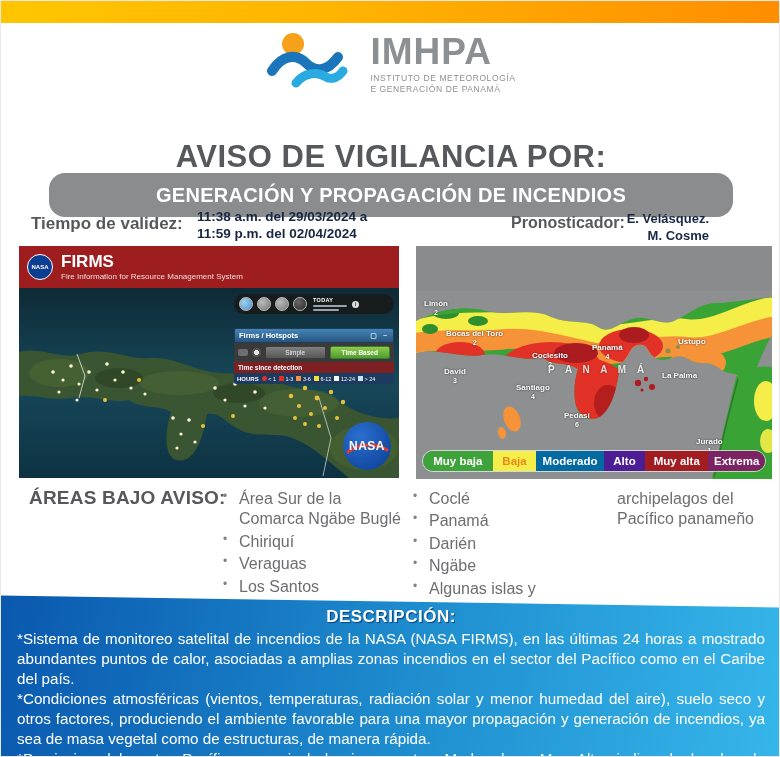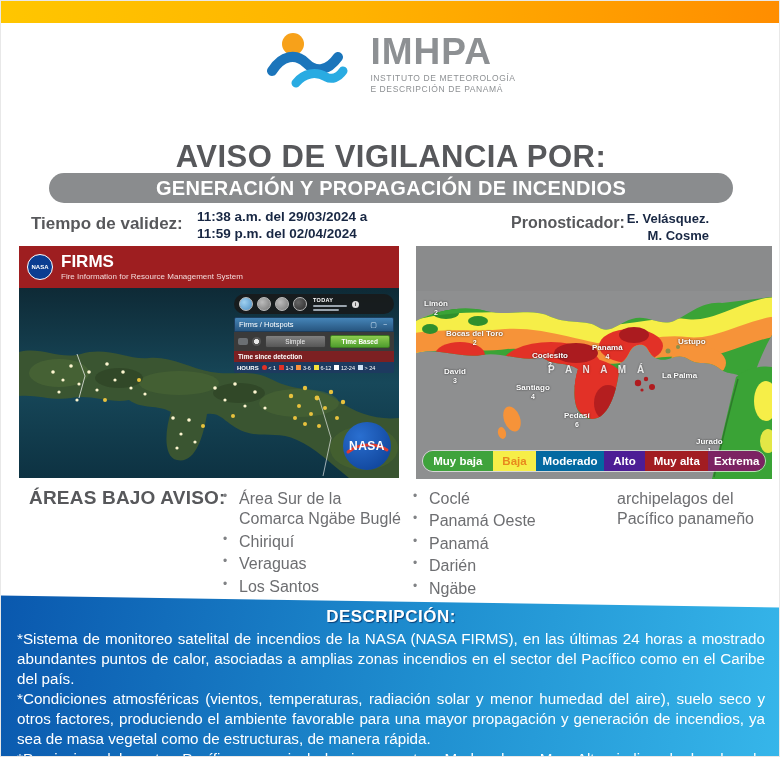--- a/index.html
+++ b/index.html
@@ -13,21 +13,21 @@
 
   
   .logo-wrap { position:absolute; left:0; top:30px; width:780px; display:flex; justify-content:center; align-items:center; gap:22px; }
   .logo-mark { width:82px; height:66px; }
   .logo-text .name { font-size:37px; font-weight:bold; color:#8d9093; letter-spacing:1px; line-height:1; }
   .logo-text .sub { font-size:8.5px; color:#8d9093; letter-spacing:.6px; margin-top:3px; line-height:1.35; }
 
   
   .main-title { position:absolute; left:0; top:138px; width:780px; text-align:center;
     font-size:31px; font-weight:bold; color:#57585b; letter-spacing:.5px; }
-  .banner { position:absolute; left:48px; top:172px; width:684px; height:30px; background:#8a8c8e;
+  .banner { position:absolute; left:48px; top:172px; width:684px; height:44px; background:#8a8c8e;
     border-radius:16px; display:flex; align-items:center; justify-content:center;text-align:center; }
   .banner span { color:#ffffff; font-weight:bold; font-size:20px; letter-spacing:.3px; }
 
   
   .validity-label { position:absolute; left:30px; top:213px; font-size:17px; font-weight:bold; color:#57585b; }
   .validity-dates { position:absolute; left:196px; top:208px; font-size:13.5px; font-weight:bold; color:#182743; line-height:1.25; }
   .forecaster-label { position:absolute; left:510px; top:213px; font-size:16px; font-weight:bold; color:#57585b; }
   .forecaster-names { position:absolute; left:622px; top:210px; width:86px; text-align:right; font-size:13px; font-weight:bold; color:#182743; line-height:1.3; }
 
   
@@ -40,22 +40,22 @@
   .firms-art { position:absolute; left:0; top:42px; width:380px; height:190px; }
 
   .firms-panel { position:absolute; right:5px; top:48px; width:160px; z-index:4; font-family:"Liberation Sans",sans-serif; }
   .fp-row1 { background:rgba(25,25,25,.85); border-radius:12px; padding:3px 5px; display:flex; align-items:center; gap:4px; }
   .fp-circ { width:14px; height:14px; border-radius:50%; border:1px solid #bbb; }
   .fp-c1{ background:radial-gradient(circle at 35% 35%,#9fd0f0,#4d8fc4);} .fp-c2{background:radial-gradient(circle at 35% 35%,#bbb,#777);} .fp-c3{background:radial-gradient(circle at 35% 35%,#bbb,#777);} .fp-c4{background:radial-gradient(circle at 35% 35%,#666,#2a2a2a);}
   .fp-today { margin-left:2px; }
   .fp-today .t { color:#fff; font-size:5.5px; font-weight:bold; letter-spacing:.3px; }
   .fp-today .bar { width:34px; height:2.5px; background:#9aa4ad; margin-top:1.5px; border-radius:1px; }
   .fp-info { width:7px; height:7px; border-radius:50%; background:#ddd; color:#333; font-size:5.5px; font-weight:bold; display:flex; align-items:center; justify-content:center; margin-left:1px; }
-  .fp-title { margin-top:3px; background:linear-gradient(180deg,#4585b8,#27557f); border:1px solid #1d3d5c; border-radius:2px 2px 0 0;
-    color:#fff; font-size:7.5px; font-weight:normal; padding:2px 4px; display:flex; justify-content:space-between; align-items:center; }
+  .fp-title { margin-top:14px; background:linear-gradient(180deg,#4585b8,#27557f); border:1px solid #1d3d5c; border-radius:2px 2px 0 0;
+    color:#fff; font-size:7.5px; font-weight:bold; padding:2px 4px; display:flex; justify-content:space-between; align-items:center; }
   .fp-title .ic { color:#cfe2f2; font-size:7px; letter-spacing:2px; }
   .fp-toggle { background:#3a3a3a; padding:3px 4px; display:flex; align-items:center; gap:4px; }
   .fp-tool { width:10px; height:7px; background:#6b6f73; border-radius:2px; }
   .fp-eye { width:9px; height:9px; border-radius:50%; background:radial-gradient(circle,#e8e8e8 35%,#555 40%); }
   .fp-btn { flex:1; text-align:center; font-size:6.5px; padding:2px 0; border-radius:2px; color:#eee; }
   .fp-btn.simple { background:linear-gradient(180deg,#808080,#565656); border:1px solid #3c3c3c; }
   .fp-btn.time { background:linear-gradient(180deg,#8ccb4e,#4f9e2e); border:1px solid #3d7a22; color:#fff; font-weight:bold; }
   .fp-since { background:#7c2022; color:#fff; font-size:6.5px; font-weight:bold; padding:2px 4px; }
   .fp-hours { background:#1d3a5f; padding:2.5px 3px; display:flex; align-items:center; gap:3px; border-radius:0 0 2px 2px; }
   .fp-hours .hl { color:#fff; font-size:6px; font-weight:bold; }
@@ -115,21 +115,21 @@
   <div class="logo-wrap">
     <svg class="logo-mark" viewBox="0 0 82 66">
       <circle cx="27" cy="13" r="11" fill="#f7a11a"></circle>
       <path d="M6,40 C16,24 30,22 40,32 C50,42 62,40 72,26" fill="none" stroke="#1b75bb" stroke-width="10" stroke-linecap="round"></path>
       <path d="M30,52 C38,42 50,40 60,46 C66,49 72,47 77,40" fill="none" stroke="#29abe2" stroke-width="9" stroke-linecap="round"></path>
     </svg>
     <div class="logo-text">
       <div class="name">IMHPA</div>
       <div class="sub">
         <div>INSTITUTO DE METEOROLOGÍA</div>
-        <div>E DESCRIPCIÓN DE PANAMÁ</div>
+        <div>E GENERACIÓN DE PANAMÁ</div>
       </div>
     </div>
   </div>
 
   <div class="main-title">AVISO DE VIGILANCIA POR:</div>
   <div class="banner">
     <span>GENERACIÓN Y PROPAGACIÓN DE INCENDIOS</span>
   </div>
 
   <div class="validity-label">Tiempo de validez:</div>
@@ -364,21 +364,20 @@
       <li>Área Sur de la Comarca Ngäbe Buglé</li>
       <li>Chiriquí</li>
       <li>Veraguas</li>
       <li>Los Santos</li>
       <li>Herrera</li>
     </ul>
   </div>
   <div class="area-col col2">
     <ul>
       <li>Coclé</li>
-      <li>Panamá Oeste</li>
       <li>Panamá</li>
       <li>Darién</li>
       <li>Ngäbe</li>
       <li>Algunas islas y</li>
     </ul>
   </div>
   <div class="area-col col3">archipelagos del Pacífico panameño</div>
 
   <div class="desc">
     <div class="desc-title">DESCRIPCIÓN:</div>

